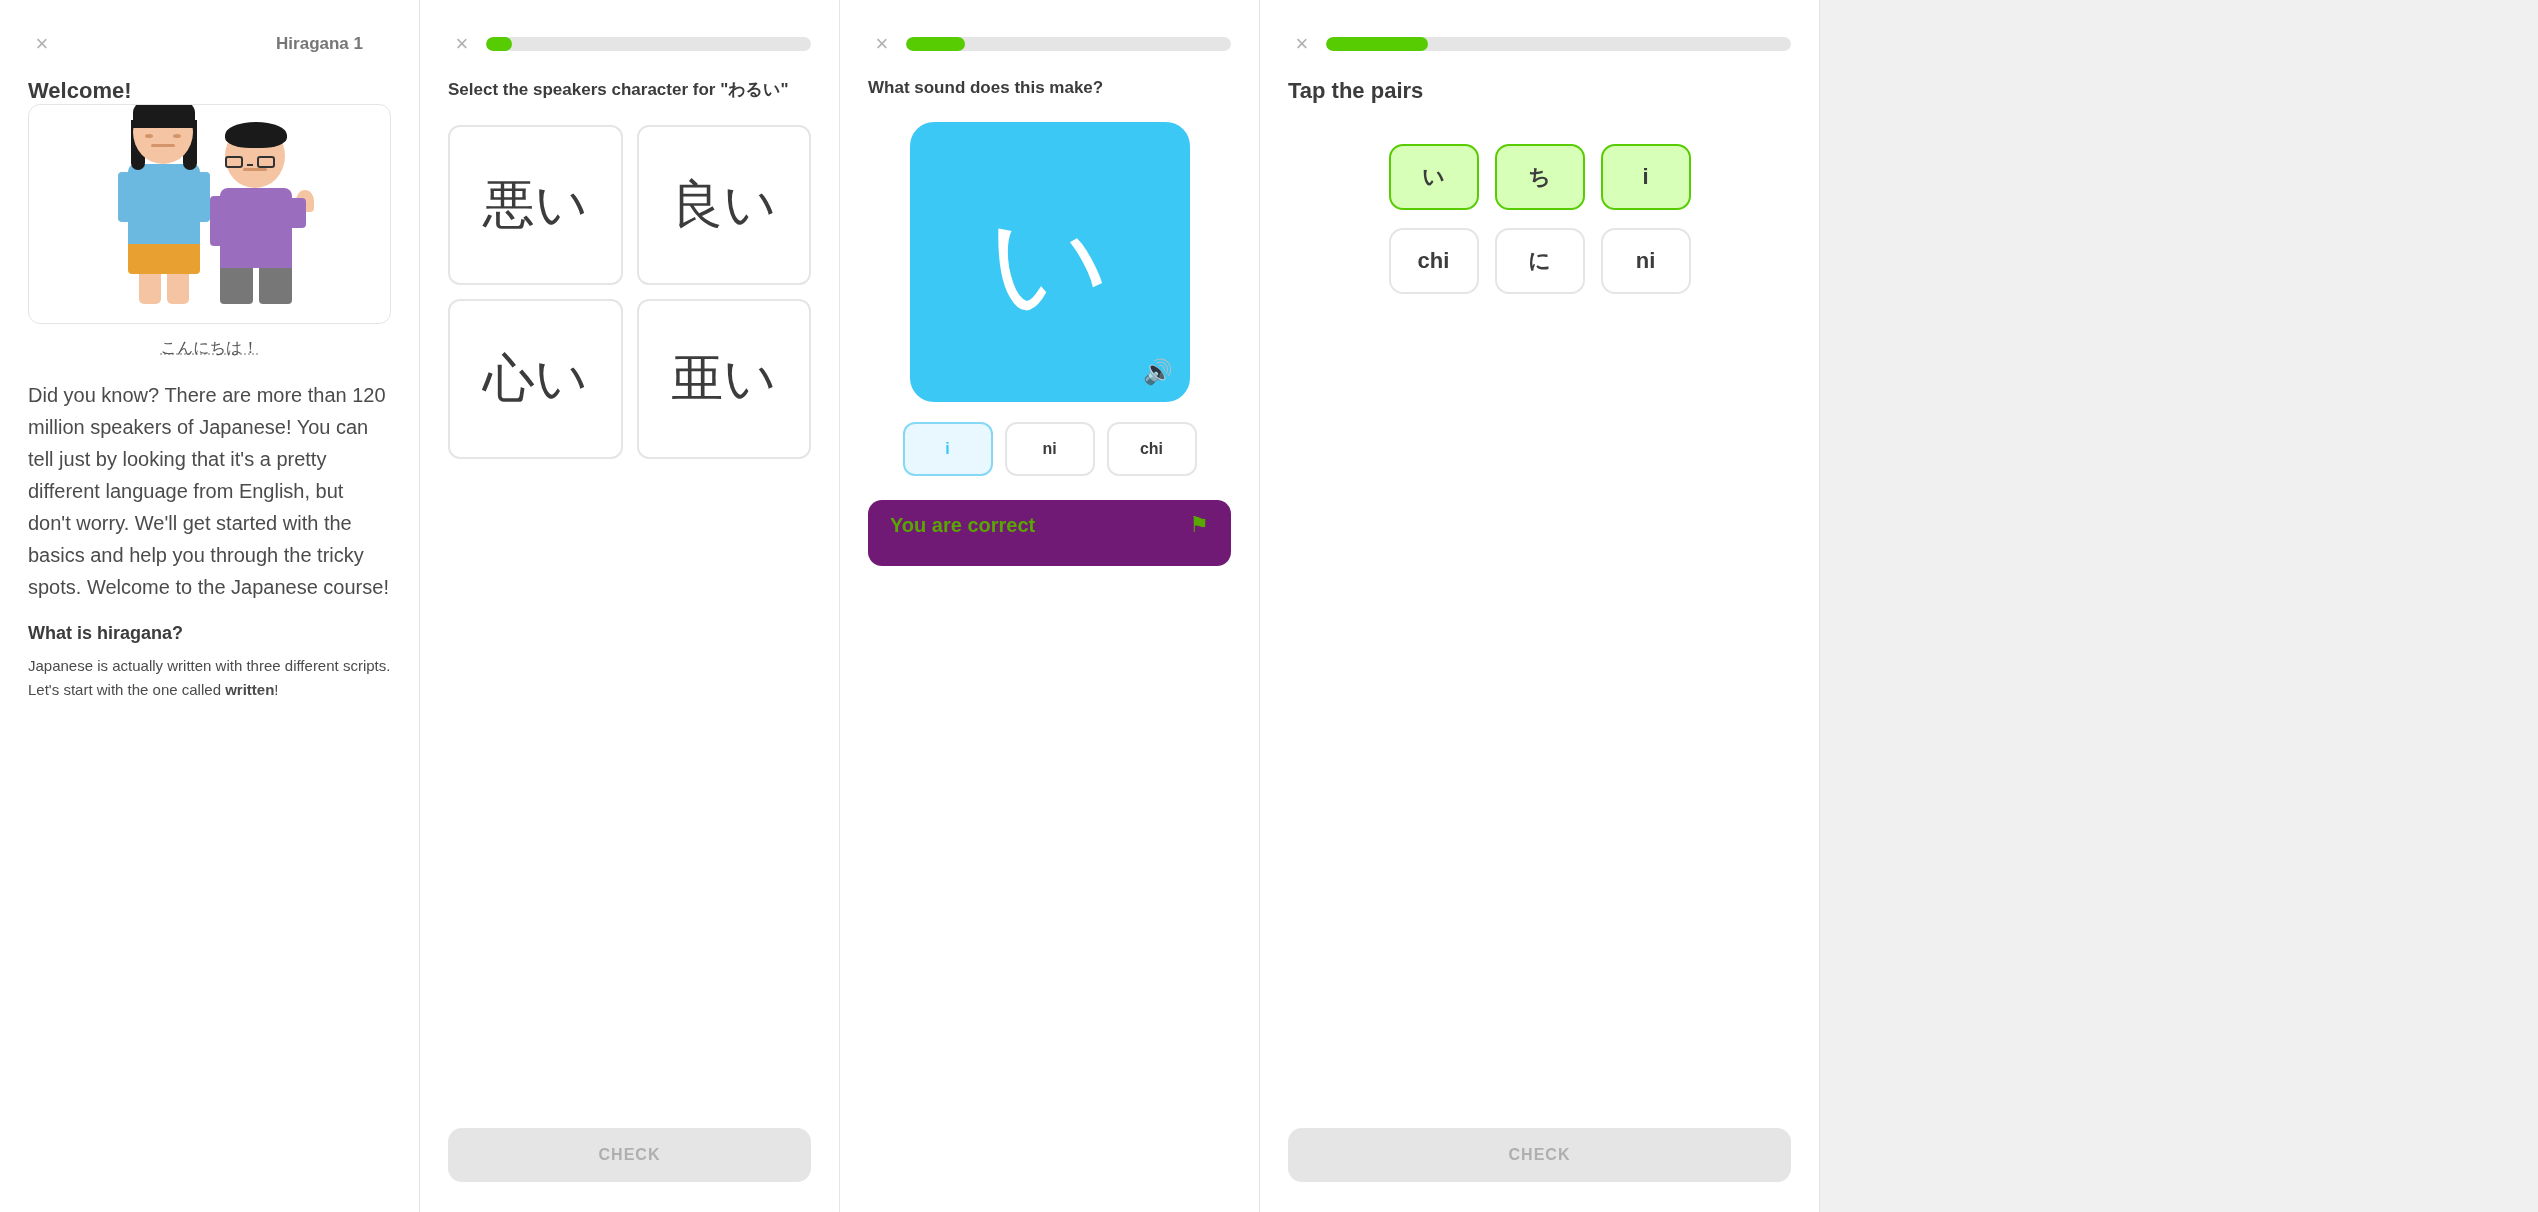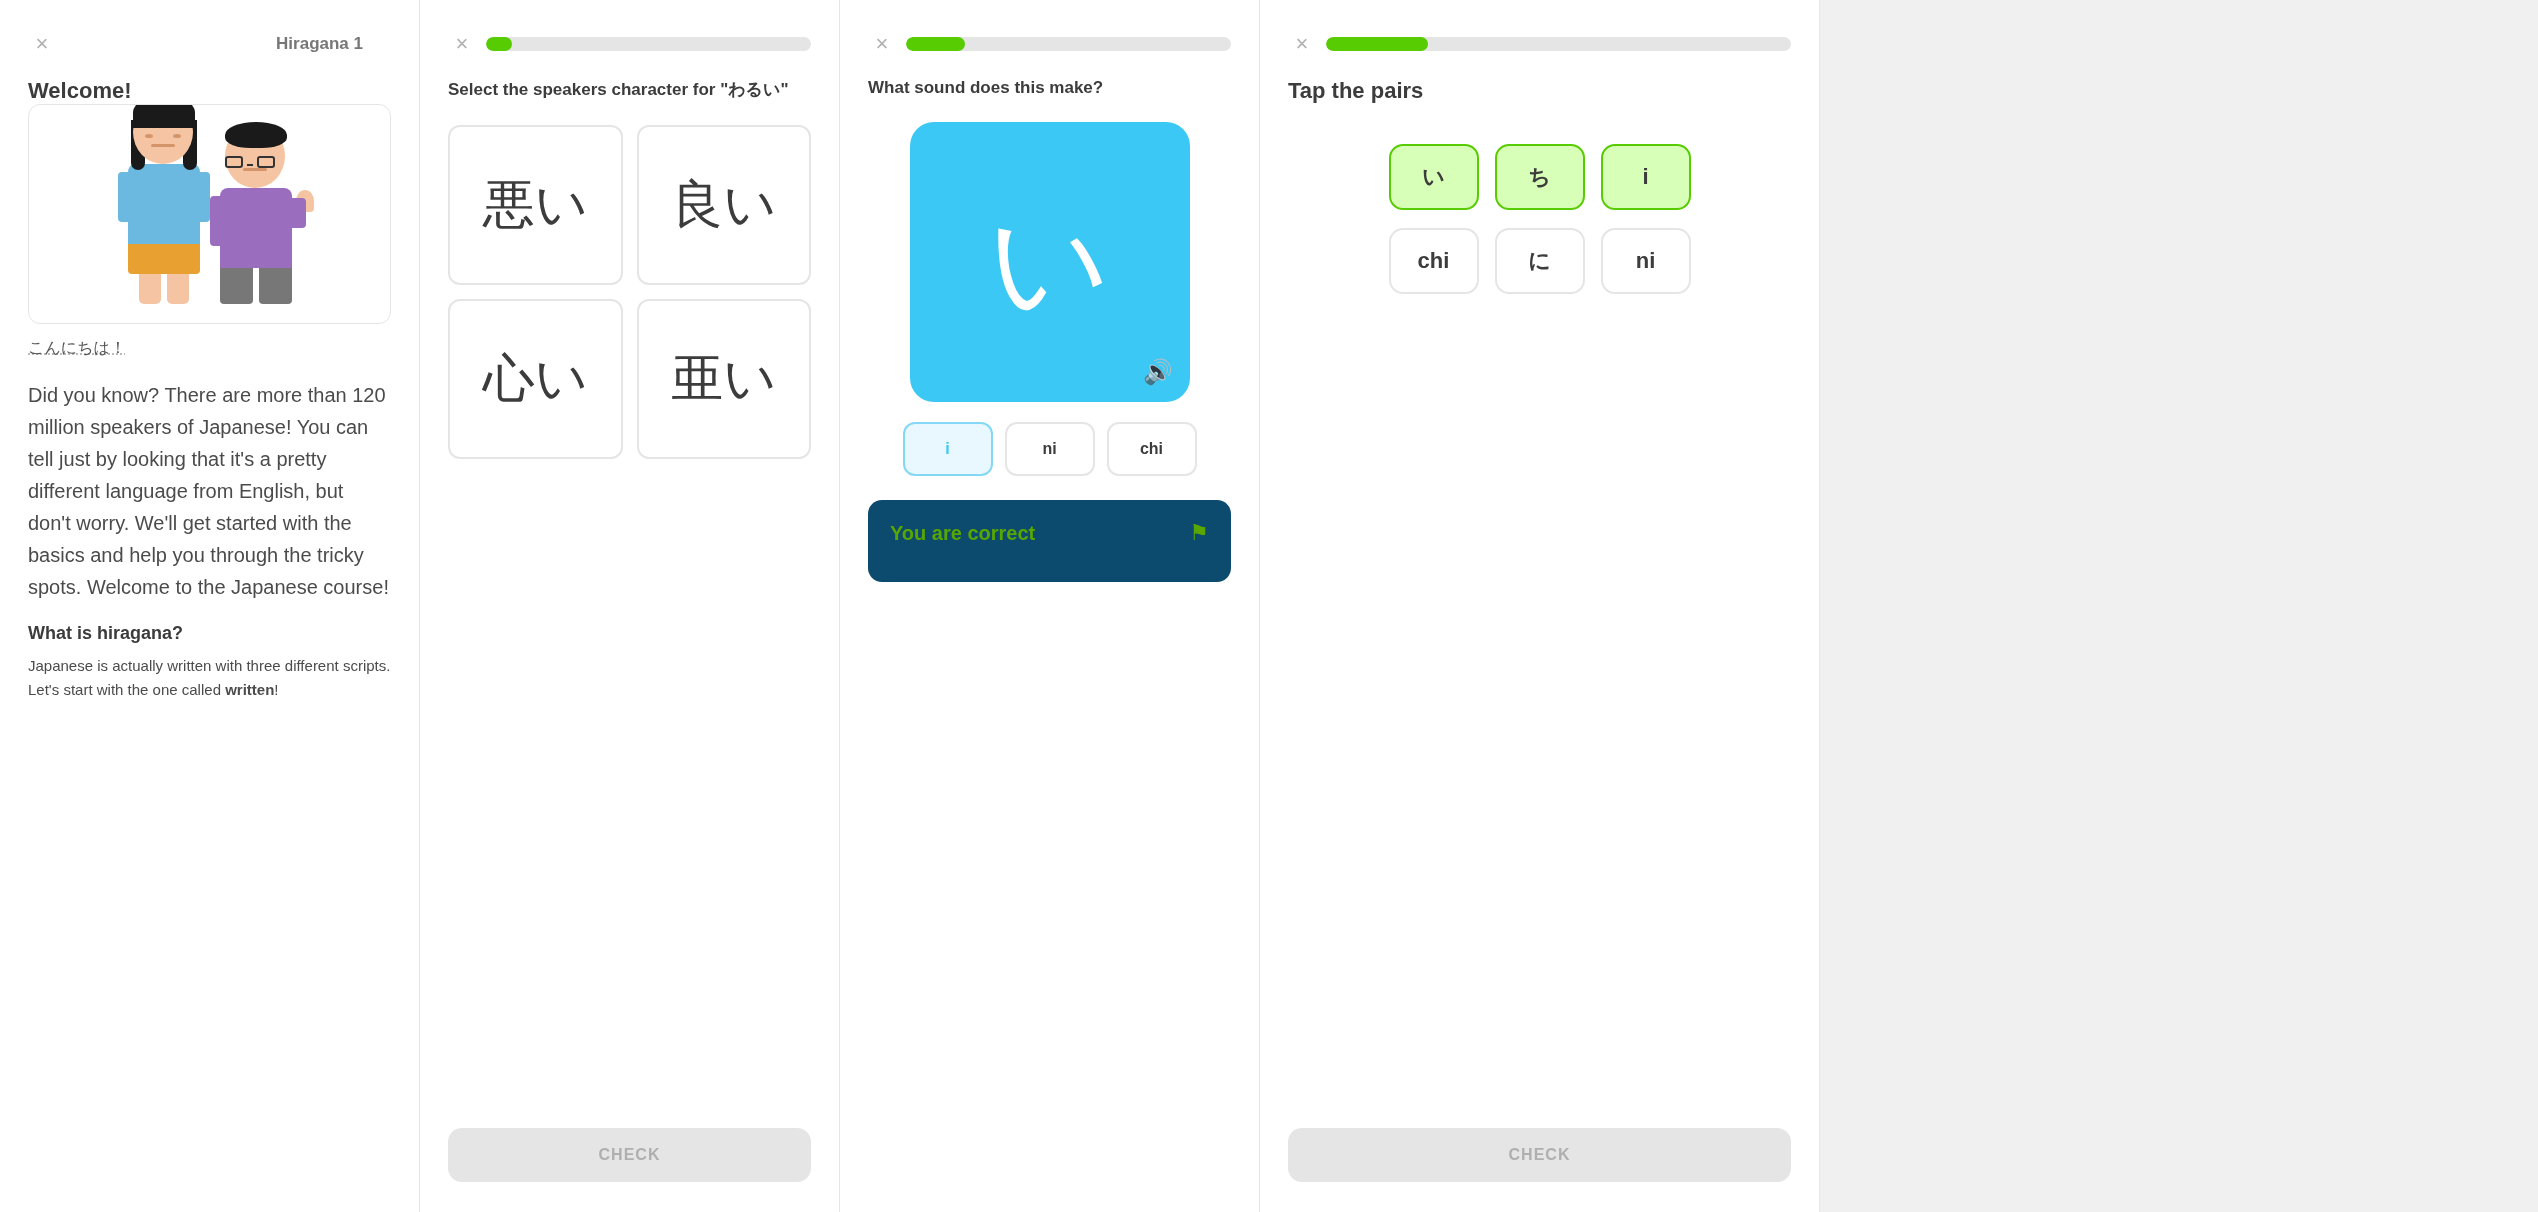--- a/index.html
+++ b/index.html
@@ -73,21 +73,21 @@
       display: flex;
       align-items: center;
       justify-content: center;
       height: 220px;
       margin-bottom: 14px;
       overflow: hidden;
       background: #fff;
     }
 
     .greeting-text {
-      text-align: left;
+      text-align: center;
       font-size: 16px;
       color: #555;
       margin-bottom: 20px;
       text-decoration: underline dotted;
       text-decoration-color: #aaa;
     }
     .description-text {
       font-size: 20px;
       color: #4b4b4b;
       line-height: 1.6;
@@ -184,23 +184,23 @@
       cursor: pointer;
       background: #fff;
       min-width: 90px;
     }
     .answer-btn.selected {
       border-color: #84d8f5;
       background: #e8f8fe;
       color: #3bc8f5;
     }
     .correct-banner {
-      background: #0c4a6e;
+      background: #701a75;
       border-radius: 14px;
-      padding: 20px 22px;
+      padding: 12px 22px;
       margin-top: 8px;
     }
     .correct-banner-header {
       display: flex;
       align-items: center;
       justify-content: space-between;
       margin-bottom: 16px;
     }
     .correct-label {
       font-size: 20px;

